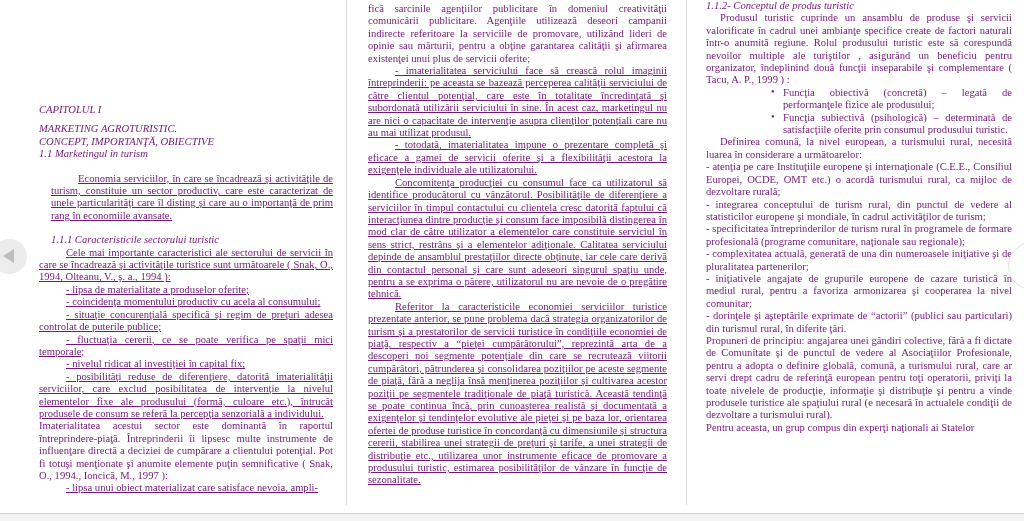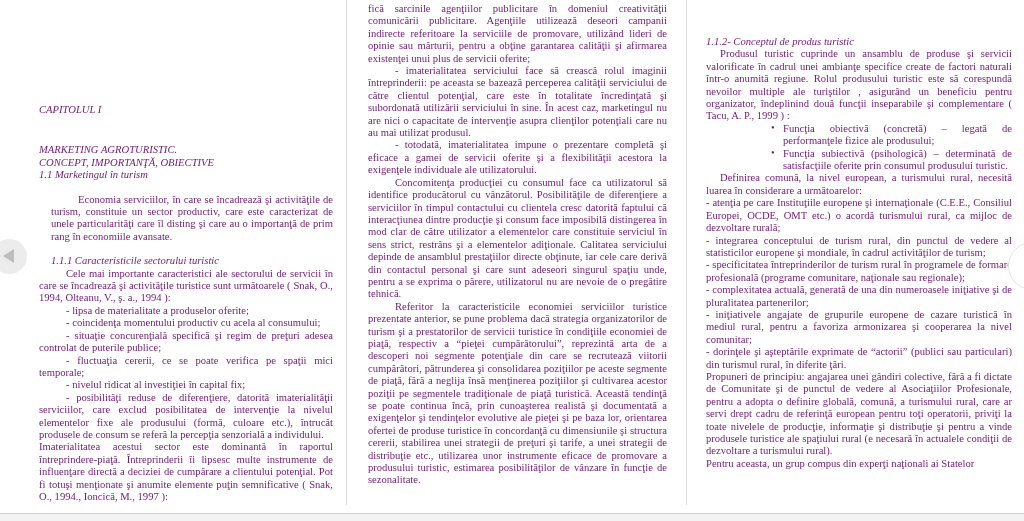--- a/index.html
+++ b/index.html
@@ -11,33 +11,33 @@
   }
   .viewer { position: relative; width: 1024px; height: 521px; }
 
   .page {
     position: absolute; top: 0; height: 513px;
     box-sizing: border-box; overflow: hidden;
     color: #701a75;
   }
   #pageLeft  { left: 39px;  width: 294px; padding-top: 104px; }
   #pageMid   { left: 368px; width: 299px; padding-top: 3px; }
-  #pageRight { left: 706px; width: 306px; padding-top: 36px; }
+  #pageRight { left: 706px; width: 306px; }
 
   p, .h {
     margin: 0;
     font-size: 10.6px;
     line-height: 12.4px;
     text-align: justify;
   }
   .h { font-style: italic; text-align: left; }
-  .indent    { text-indent: 27px; }
+  .indent    { text-indent: 27px; text-decoration: underline; }
   .indent-sm { text-indent: 14px; }
 
-  .mt-blank  { margin-top: 28px; }  
+  .mt-blank  { margin-top: 7px; }  
   .mt-sect   { }  
   .mt-para   { margin-top: 12px; margin-left: 12px; }
 
   .bullet {
     position: relative;
     margin-left: 64px;
     padding-left: 13px;
   }
   .bullet .dot {
     position: absolute; left: 1px; top: -1px;
@@ -98,20 +98,21 @@
     <p class="indent mt-para">Economia serviciilor, în care se încadrează şi activităţile de turism, constituie un sector productiv, care este caracterizat de unele particularităţi care îl disting şi care au o importanţă de prim rang în economiile avansate.</p>
     <div class="h mt-para">1.1.1 Caracteristicile sectorului turistic</div>
     <p class="indent">Cele mai importante caracteristici ale sectorului de servicii în care se încadrează şi activităţile turistice sunt următoarele ( Snak, O., 1994, Olteanu, V., ş. a., 1994 ):</p>
     <p class="indent">- lipsa de materialitate a produselor oferite;</p>
     <p class="indent">- coincidenţa momentului productiv cu acela al consumului;</p>
     <p class="indent">- situaţie concurenţială specifică şi regim de preţuri adesea controlat de puterile publice;</p>
     <p class="indent">- fluctuaţia cererii, ce se poate verifica pe spaţii mici temporale;</p>
     <p class="indent">- nivelul ridicat al investiţiei în capital fix;</p>
     <p class="indent">- posibilităţi reduse de diferenţiere, datorită imaterialităţii serviciilor, care exclud posibilitatea de intervenţie la nivelul elementelor fixe ale produsului (formă, culoare etc.), întrucât produsele de consum se referă la percepţia senzorială a individului.</p>
     <p>Imaterialitatea acestui sector este dominantă în raportul întreprindere-piaţă. Întreprinderii îi lipsesc multe instrumente de influenţare directă a deciziei de cumpărare a clientului potenţial. Pot fi totuşi menţionate şi anumite elemente puţin semnificative ( Snak, O., 1994., Ioncică, M., 1997 ):</p>
+    <p class="indent">- lipsa unui obiect materializat care satisface nevoia,  ampli-</p>
   </section>
 
   <section class="page" id="pageMid">
     <p>fică sarcinile agenţiilor publicitare în domeniul creativităţii comunicării publicitare. Agenţiile utilizează deseori campanii indirecte referitoare la serviciile de promovare, utilizând lideri de opinie sau mărturii, pentru a obţine garantarea calităţii şi afirmarea existenţei unui plus de servicii oferite;</p>
     <p class="indent">- imaterialitatea serviciului face să crească rolul imaginii întreprinderii: pe aceasta se bazează perceperea calităţii serviciului de către clientul potenţial, care este în totalitate încredinţată şi subordonată utilizării serviciului în sine. În acest caz, marketingul nu are nici o capacitate de intervenţie asupra clienţilor potenţiali care nu au mai utilizat produsul.</p>
     <p class="indent">- totodată, imaterialitatea impune o prezentare completă şi eficace a gamei de servicii oferite şi a flexibilităţii acestora la exigenţele individuale ale utilizatorului.</p>
     <p class="indent">Concomitenţa producţiei cu consumul face ca utilizatorul să identifice producătorul cu vânzătorul. Posibilităţile de diferenţiere a serviciilor în timpul contactului cu clientela cresc datorită faptului că interacţiunea dintre producţie şi consum face imposibilă distingerea în mod clar de către utilizator a elementelor care constituie serviciul în sens strict, restrâns şi a elementelor adiţionale. Calitatea serviciului depinde de ansamblul prestaţiilor directe obţinute, iar cele care derivă din contactul personal şi care sunt adeseori singurul spaţiu unde, pentru a se exprima o părere, utilizatorul nu are nevoie de o pregătire tehnică.</p>
     <p class="indent">Referitor la caracteristicile economiei serviciilor turistice prezentate anterior, se pune problema dacă strategia organizatorilor de turism şi a prestatorilor de servicii turistice în condiţiile economiei de piaţă, respectiv a “pieţei cumpărătorului”, reprezintă arta de a descoperi noi segmente potenţiale din care se recrutează viitorii cumpărători, pătrunderea şi consolidarea poziţiilor pe aceste segmente de piaţă, fără a neglija însă menţinerea poziţiilor şi cultivarea acestor poziţii pe segmentele tradiţionale de piaţă turistică. Această tendinţă se poate continua încă, prin cunoaşterea realistă şi documentată a exigenţelor şi tendinţelor evolutive ale pieţei şi pe baza lor, orientarea ofertei de produse turistice în concordanţă cu dimensiunile şi structura cererii, stabilirea unei strategii de preţuri şi tarife, a unei strategii de distribuţie etc., utilizarea unor instrumente eficace de promovare a produsului turistic, estimarea posibilităţilor de vânzare în funcţie de sezonalitate.</p>
   </section>
 

